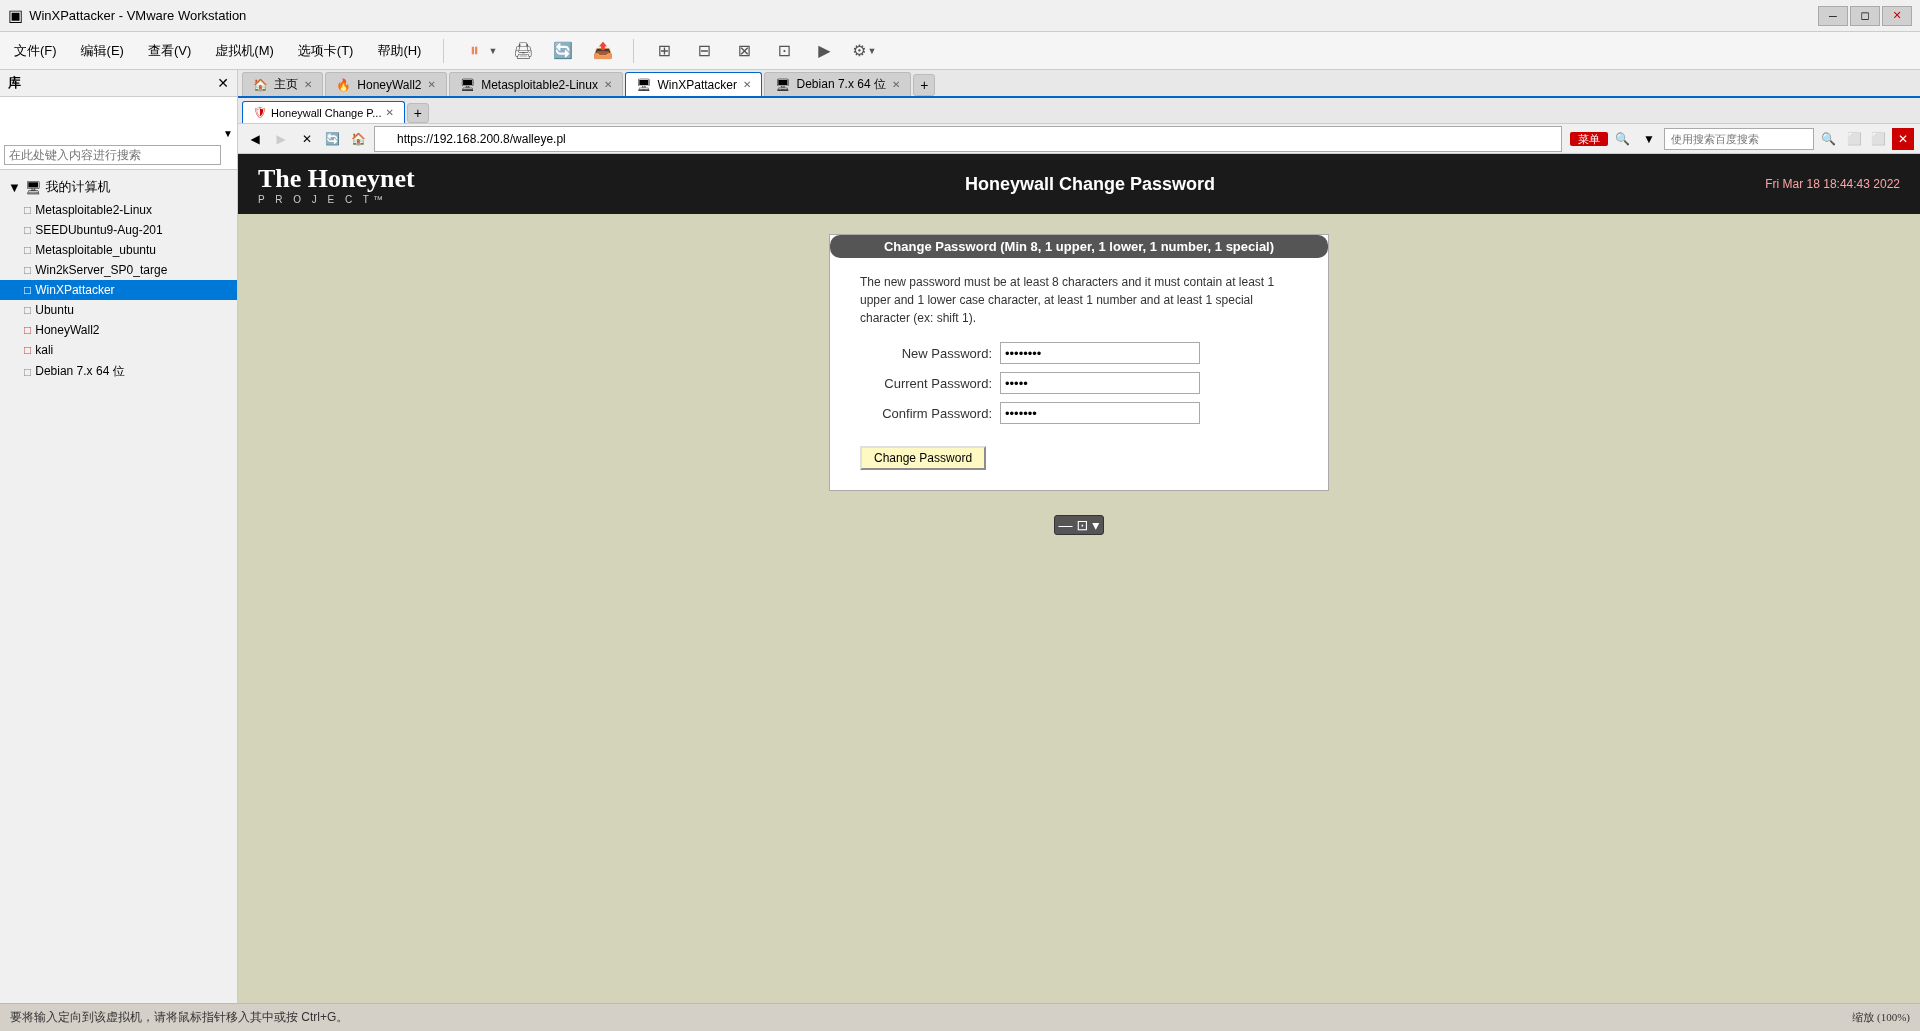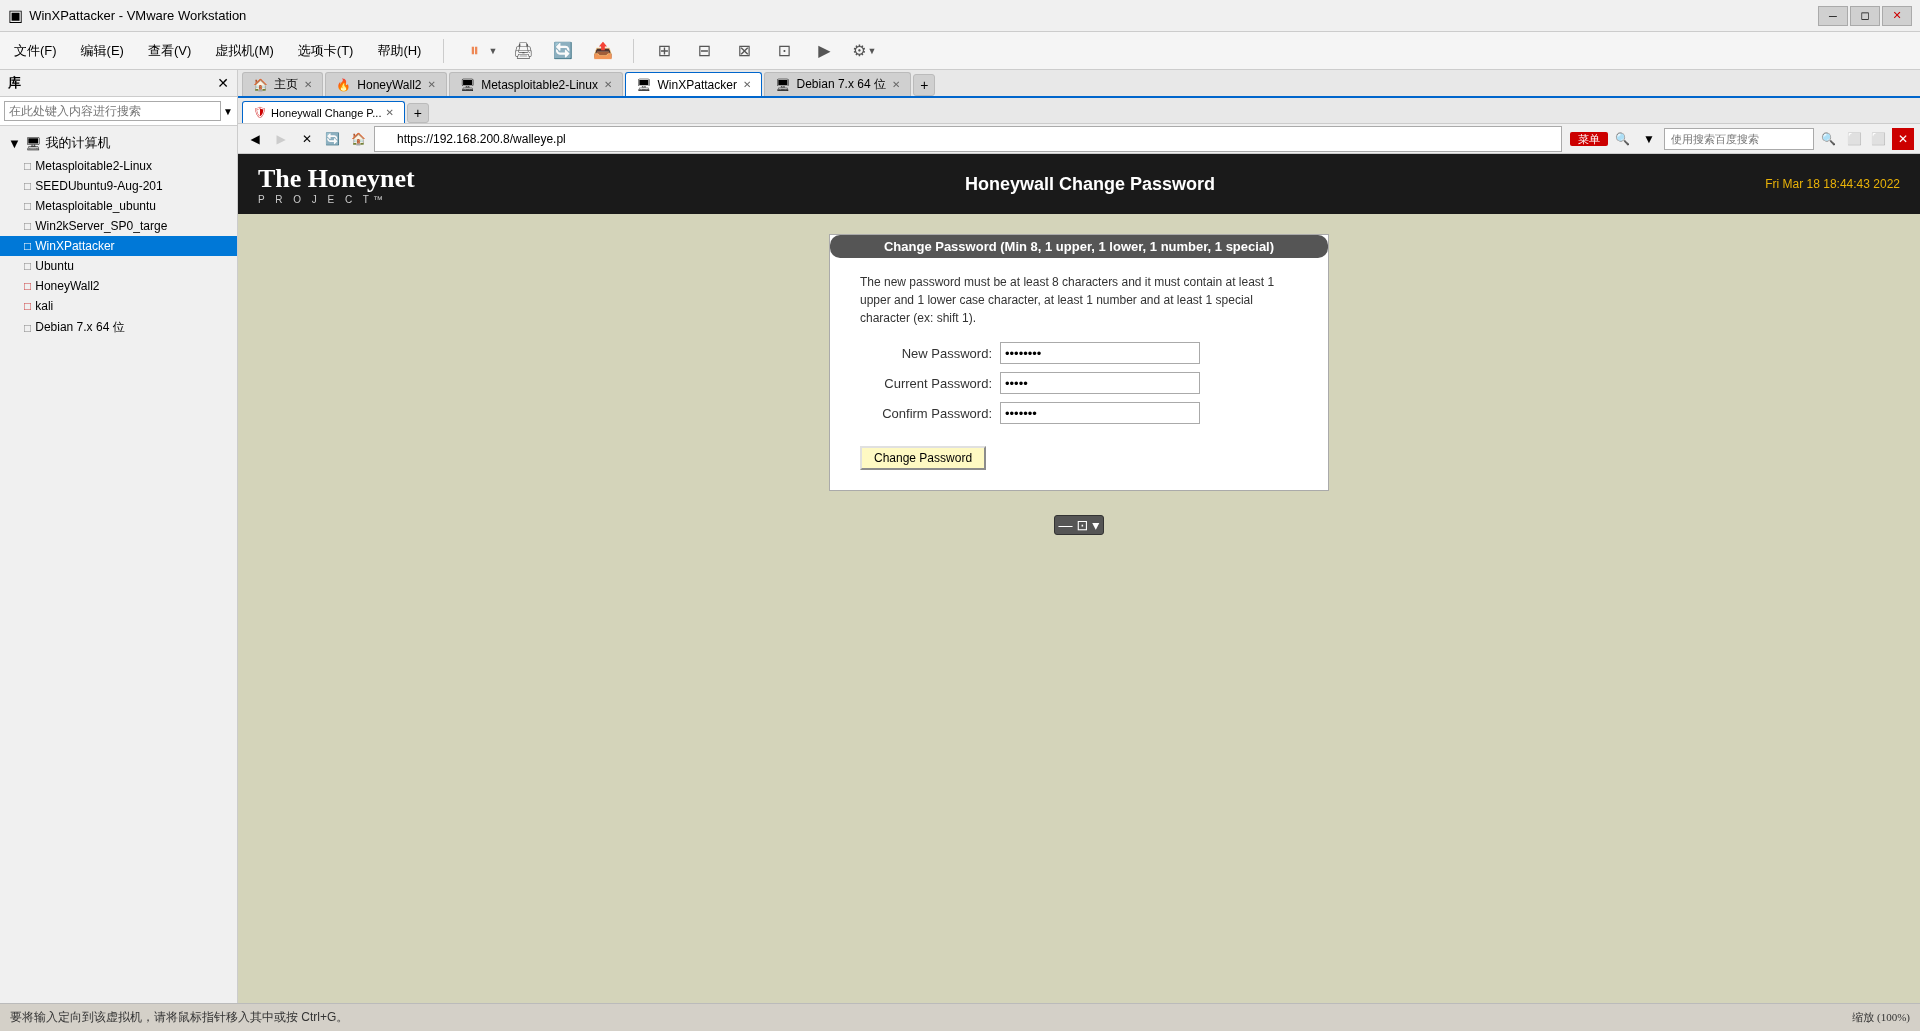--- a/index.html
+++ b/index.html
@@ -40,21 +40,21 @@
     #sidebar-header {
       display: flex; align-items: center; justify-content: space-between;
       padding: 4px 8px; border-bottom: 1px solid #ccc;
     }
     #sidebar-header span { font-size: 13px; font-weight: bold; }
     #sidebar-search {
       display: flex; align-items: center; padding: 4px;
       border-bottom: 1px solid #ccc; background: #fff;
     }
     #sidebar-search input {
-      flex: 1; border: 1px solid #aaa; font-size: 12px; padding: 2px 4px; outline: none;
+      flex: 1; border: 1px solid #aaa; font-size: 12px; padding: 2px 4px; outline: none; margin-top: 44px;
     }
     #sidebar-tree { flex: 1; overflow-y: auto; padding: 4px 0; }
     .tree-root { padding: 4px 8px; display: flex; align-items: center; gap: 4px; font-size: 13px; cursor: pointer; }
     .tree-item { padding: 3px 8px 3px 24px; display: flex; align-items: center; gap: 4px; font-size: 12px; cursor: pointer; }
     .tree-item.selected { background: #0078d7; color: #fff; }
 
     
     #content-area { flex: 1; display: flex; flex-direction: column; background: #c8c8b4; }
 
     
@@ -314,21 +314,21 @@
 
     <div id="webpage">
       <div id="webpage-inner">
 
         <div id="honeynet-header">
           <div id="honeynet-logo">
             <span style="font-size:26px; font-weight:bold; color:#fff; font-family:Georgia,serif;">The Honeynet</span>
             <span style="font-size:10px; color:#ccc; letter-spacing:4px;">P R O J E C T™</span>
           </div>
           <div style="color:#fff; font-size:18px; font-weight:bold;">Honeywall Change Password</div>
-          <div style="color:#eab308; font-size:12px;">Fri Mar 18 18:44:43 2022</div>
+          <div style="color:#fca5a5; font-size:12px;">Fri Mar 18 18:44:43 2022</div>
         </div>
 
         <div id="page-content">
           <div class="form-container">
             <div class="form-header">Change Password (Min 8, 1 upper, 1 lower, 1 number, 1 special)</div>
             <p class="form-description">The new password must be at least 8 characters and it must contain at least 1 upper and 1 lower case character, at least 1 number and at least 1 special character (ex: shift 1).</p>
 
             <div class="form-row">
               <label class="form-label">New Password:</label>
               <input type="password" class="form-input" value="********" style="">

